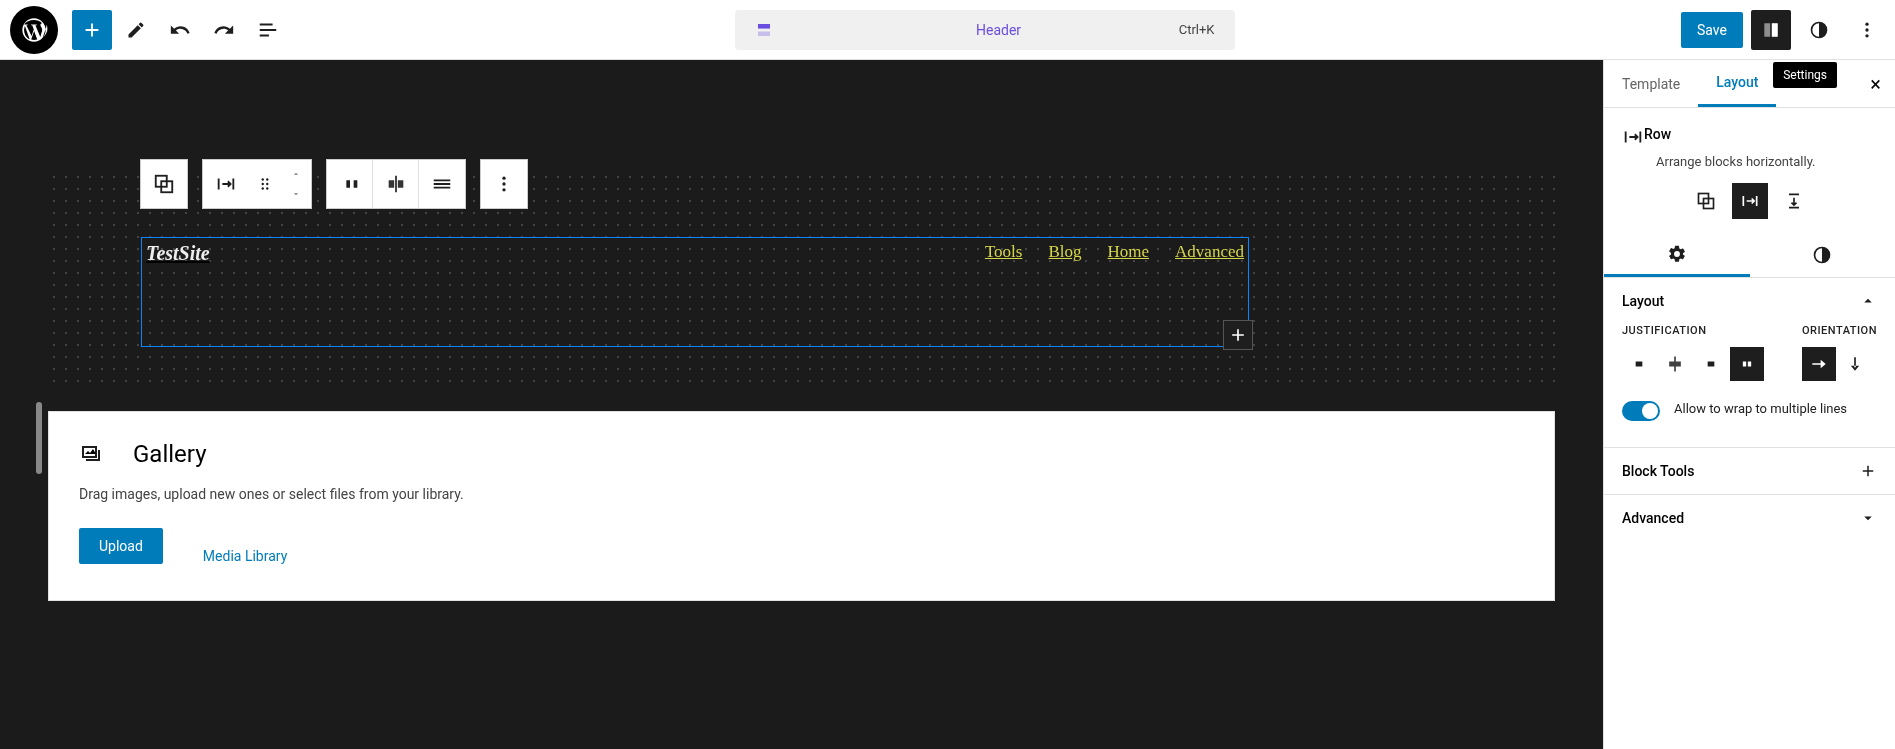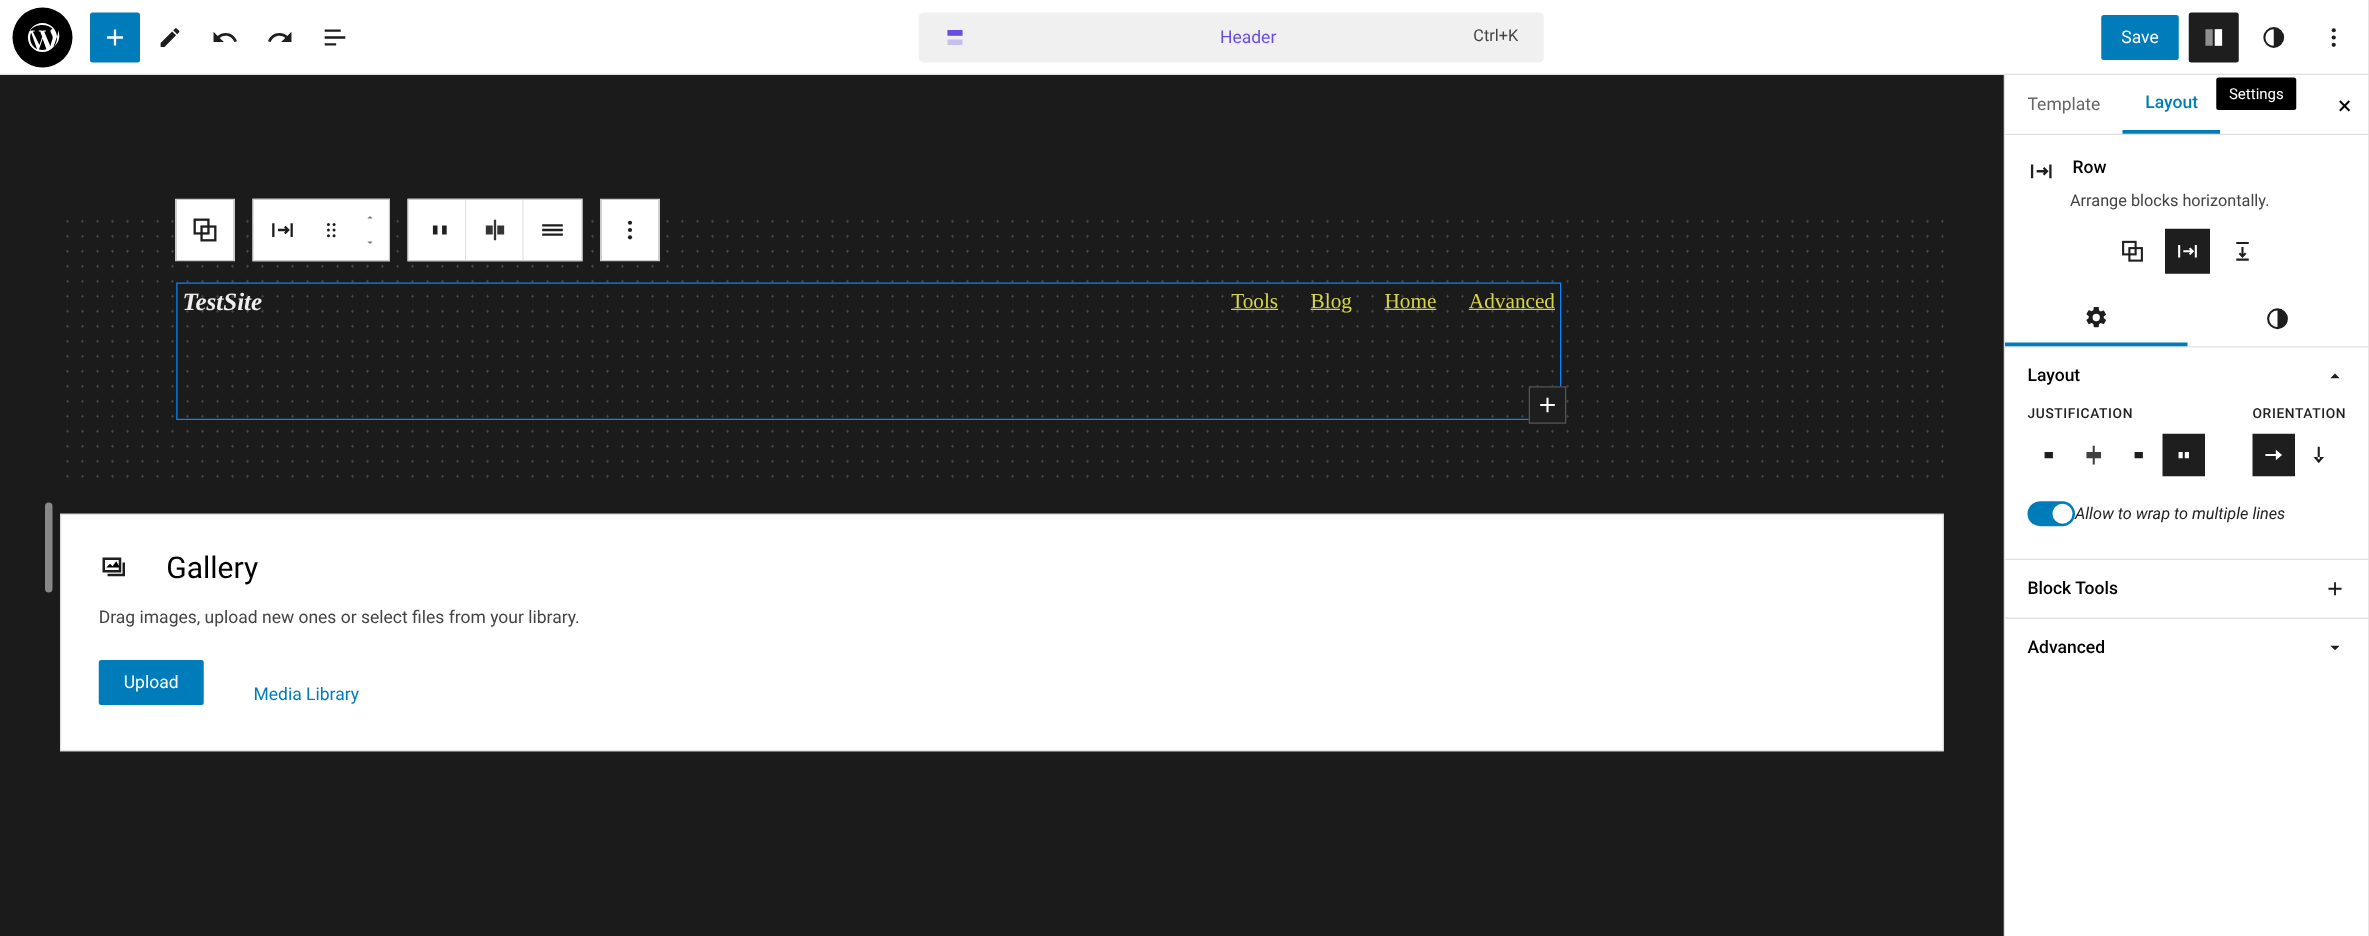--- a/index.html
+++ b/index.html
@@ -25,21 +25,21 @@
   
   .main { display: flex; height: 689px; }
   .canvas-outer { flex: 1; background: #1b1b1b; position: relative; overflow: hidden; }
   .row-toolbar { position: absolute; left: 140px; top: 99px; display: flex; gap: 14px; z-index: 5; }
   .tb-group { background: #fff; border: 1px solid #ccc; height: 50px; display: flex; align-items: center; }
   .tb-btn { width: 46px; height: 48px; display: flex; align-items: center; justify-content: center; background: #fff; border: none; cursor: pointer; }
   .tb-btn.nb { border-right: 1px solid #e0e0e0; }
   .tb-updown { display:flex; flex-direction:column; height:48px; justify-content:center; width:30px; align-items:center; }
 
   .header-block { position: absolute; left:48px; right:48px; top:111px; height:218px; background-image: radial-gradient(#444 1px, transparent 1px); background-size: 12px 12px; background-position: 0 0; }
-  .row-selected { position: absolute; left:93px; top:55px; width:1108px; height:110px; border: 1.5px solid #0a84ff; background: transparent; }
+  .row-selected { position: absolute; left:93px; top:66px; width:1108px; height:110px; border: 1.5px solid #0a84ff; background: transparent; text-decoration: underline; }
   .row-content { display:flex; justify-content:space-between; padding: 4px 4px 0 4px; }
   .site-title { color: #eee; font-style: italic; font-weight: bold; font-size: 20px; font-family: Georgia, serif; }
   .nav-links { display: flex; gap: 26px; }
   .nav-links a { color: #d6d64a; text-decoration: underline; font-size: 17px; font-family: Georgia, serif; }
   .add-btn-in-block { position:absolute; right:-5px; bottom:-4px; width:30px; height:30px; background:#1e1e1e; border:1px solid #555; display:flex; align-items:center; justify-content:center; color:#fff; }
 
   .gallery-block { position:absolute; left:48px; right:48px; top:351px; background:#fff; border:1px solid #e0e0e0; padding: 28px 30px 36px; }
   .gallery-head { display:flex; align-items:center; gap:30px; margin-bottom:18px; }
   .gallery-head svg { fill:#000; }
   .gallery-title { font-size: 24px; font-weight:400; color:#000; }
@@ -48,39 +48,39 @@
   .upload-btn { background:#007cba; color:#fff; border:none; padding:10px 20px; font-size:14px; border-radius:2px; cursor:pointer; }
   .media-link { color:#007cba; font-size:14px; text-decoration:none; cursor:pointer; }
   .scroll-handle { position:absolute; left:36px; top:342px; width:6px; height:72px; background:#888; border-radius:3px; }
 
   
   .sidebar { width: 292px; border-left:1px solid #e0e0e0; background:#fff; display:flex; flex-direction:column; overflow:hidden; }
   .sidebar-tabs { display:flex; align-items:center; border-bottom:1px solid #e0e0e0; height:48px; position:relative; }
   .sidebar-tab { flex:0 0 auto; padding: 0 18px; font-size:14px; color:#666; height:100%; display:flex; align-items:center; cursor:pointer; }
   .sidebar-tab.active { color:#007cba; border-bottom: 3px solid #007cba; font-weight:500; }
   .close-x { margin-left:auto; padding: 0 14px; cursor:pointer; font-size: 20px; color:#000; }
-  .sb-block-head { display:flex; gap:14px; padding:18px 18px 2px; align-items:flex-start; }
+  .sb-block-head { display:flex; padding:18px 18px 2px; align-items:flex-start; }
   .sb-block-title { font-size:14px; font-weight:500; }
   .sb-block-desc { font-size:13px; color:#444; padding: 4px 18px 14px 52px; }
   .variation-row { display:flex; justify-content:center; gap:8px; padding:0 0 14px; }
   .var-btn { width:36px; height:36px; display:flex; align-items:center; justify-content:center; border:1px solid transparent; cursor:pointer; background:transparent; }
   .var-btn.sel { background:#1e1e1e; color:#fff; }
   .sub-tabs { display:flex; border-bottom:1px solid #e0e0e0; }
   .sub-tab { flex:1; display:flex; justify-content:center; align-items:center; height:44px; cursor:pointer; }
   .sub-tab.active { border-bottom:3px solid #007cba; }
   .panel-section { border-bottom:1px solid #e0e0e0; }
   .panel-header { display:flex; justify-content:space-between; align-items:center; padding:14px 18px; font-size:14px; font-weight:500; cursor:pointer; }
   .panel-body { padding: 0 18px 18px; }
   .sect-label { font-size:11px; text-transform:uppercase; letter-spacing:0.5px; color:#222; font-weight:500; margin-bottom:10px; }
   .btn-row { display:flex; gap:2px; }
   .just-btn { width:34px; height:34px; display:flex; align-items:center; justify-content:center; border:none; background:transparent; cursor:pointer; }
   .just-btn.sel { background:#1e1e1e; color:#fff; }
   .layout-cols { display:flex; gap: 20px; }
   .layout-cols > div { display:flex; flex-direction:column; }
-  .toggle-row { display:flex; align-items:center; padding: 20px 0 8px; font-style: italic; }
+  .toggle-row { display:flex; align-items:flex-start; gap:14px; padding: 20px 0 8px; }
   .toggle { width:38px; height:20px; background:#007cba; border-radius:10px; position:relative; cursor:pointer; }
   .toggle::after { content:""; position:absolute; right:2px; top:2px; width:16px; height:16px; background:#fff; border-radius:50%; }
   .toggle-label { font-size:13px; color:#222; }
   svg { display:block; }
 </style>
 </head>
 <body>
 
 <div class="top-toolbar">
   <div class="wp-logo">

